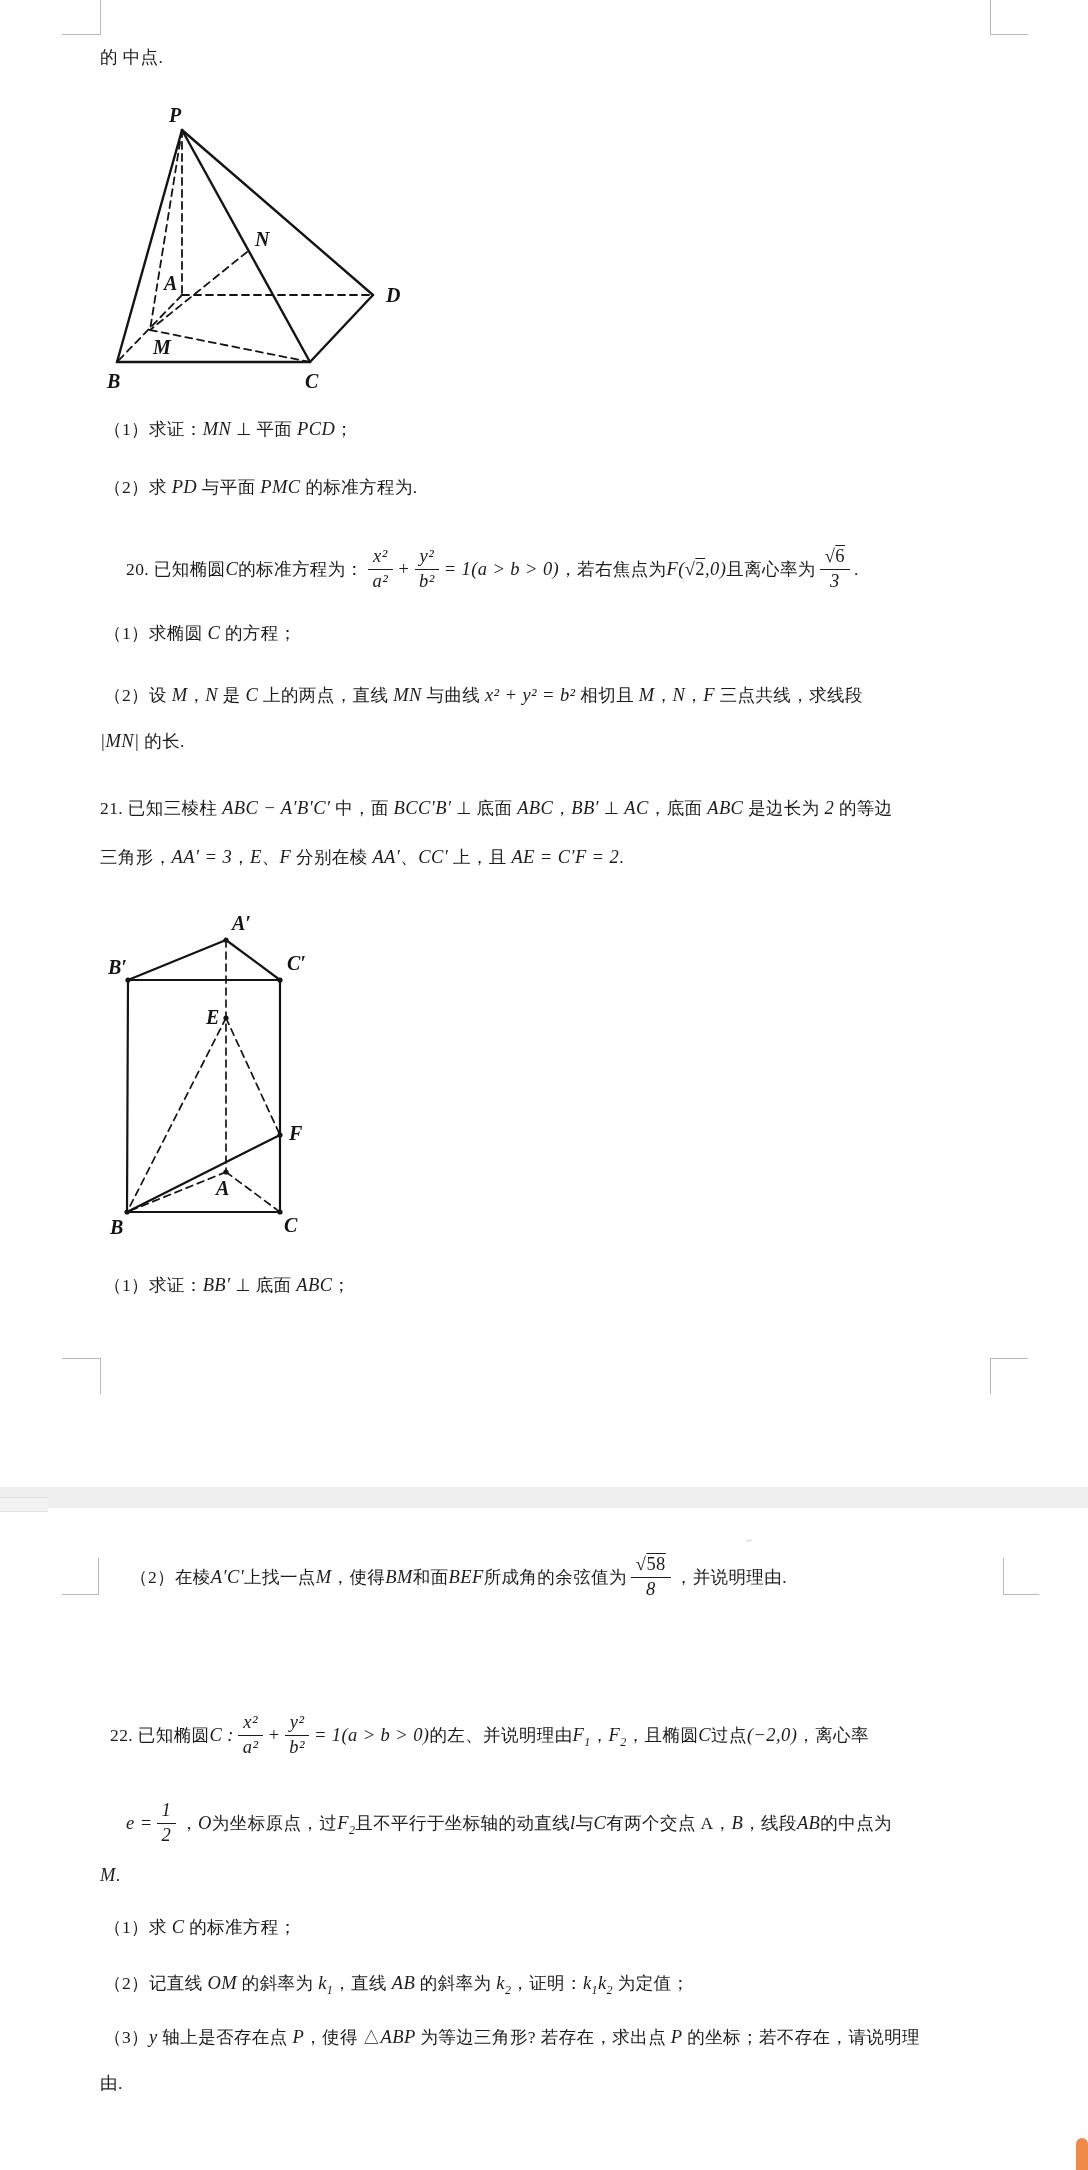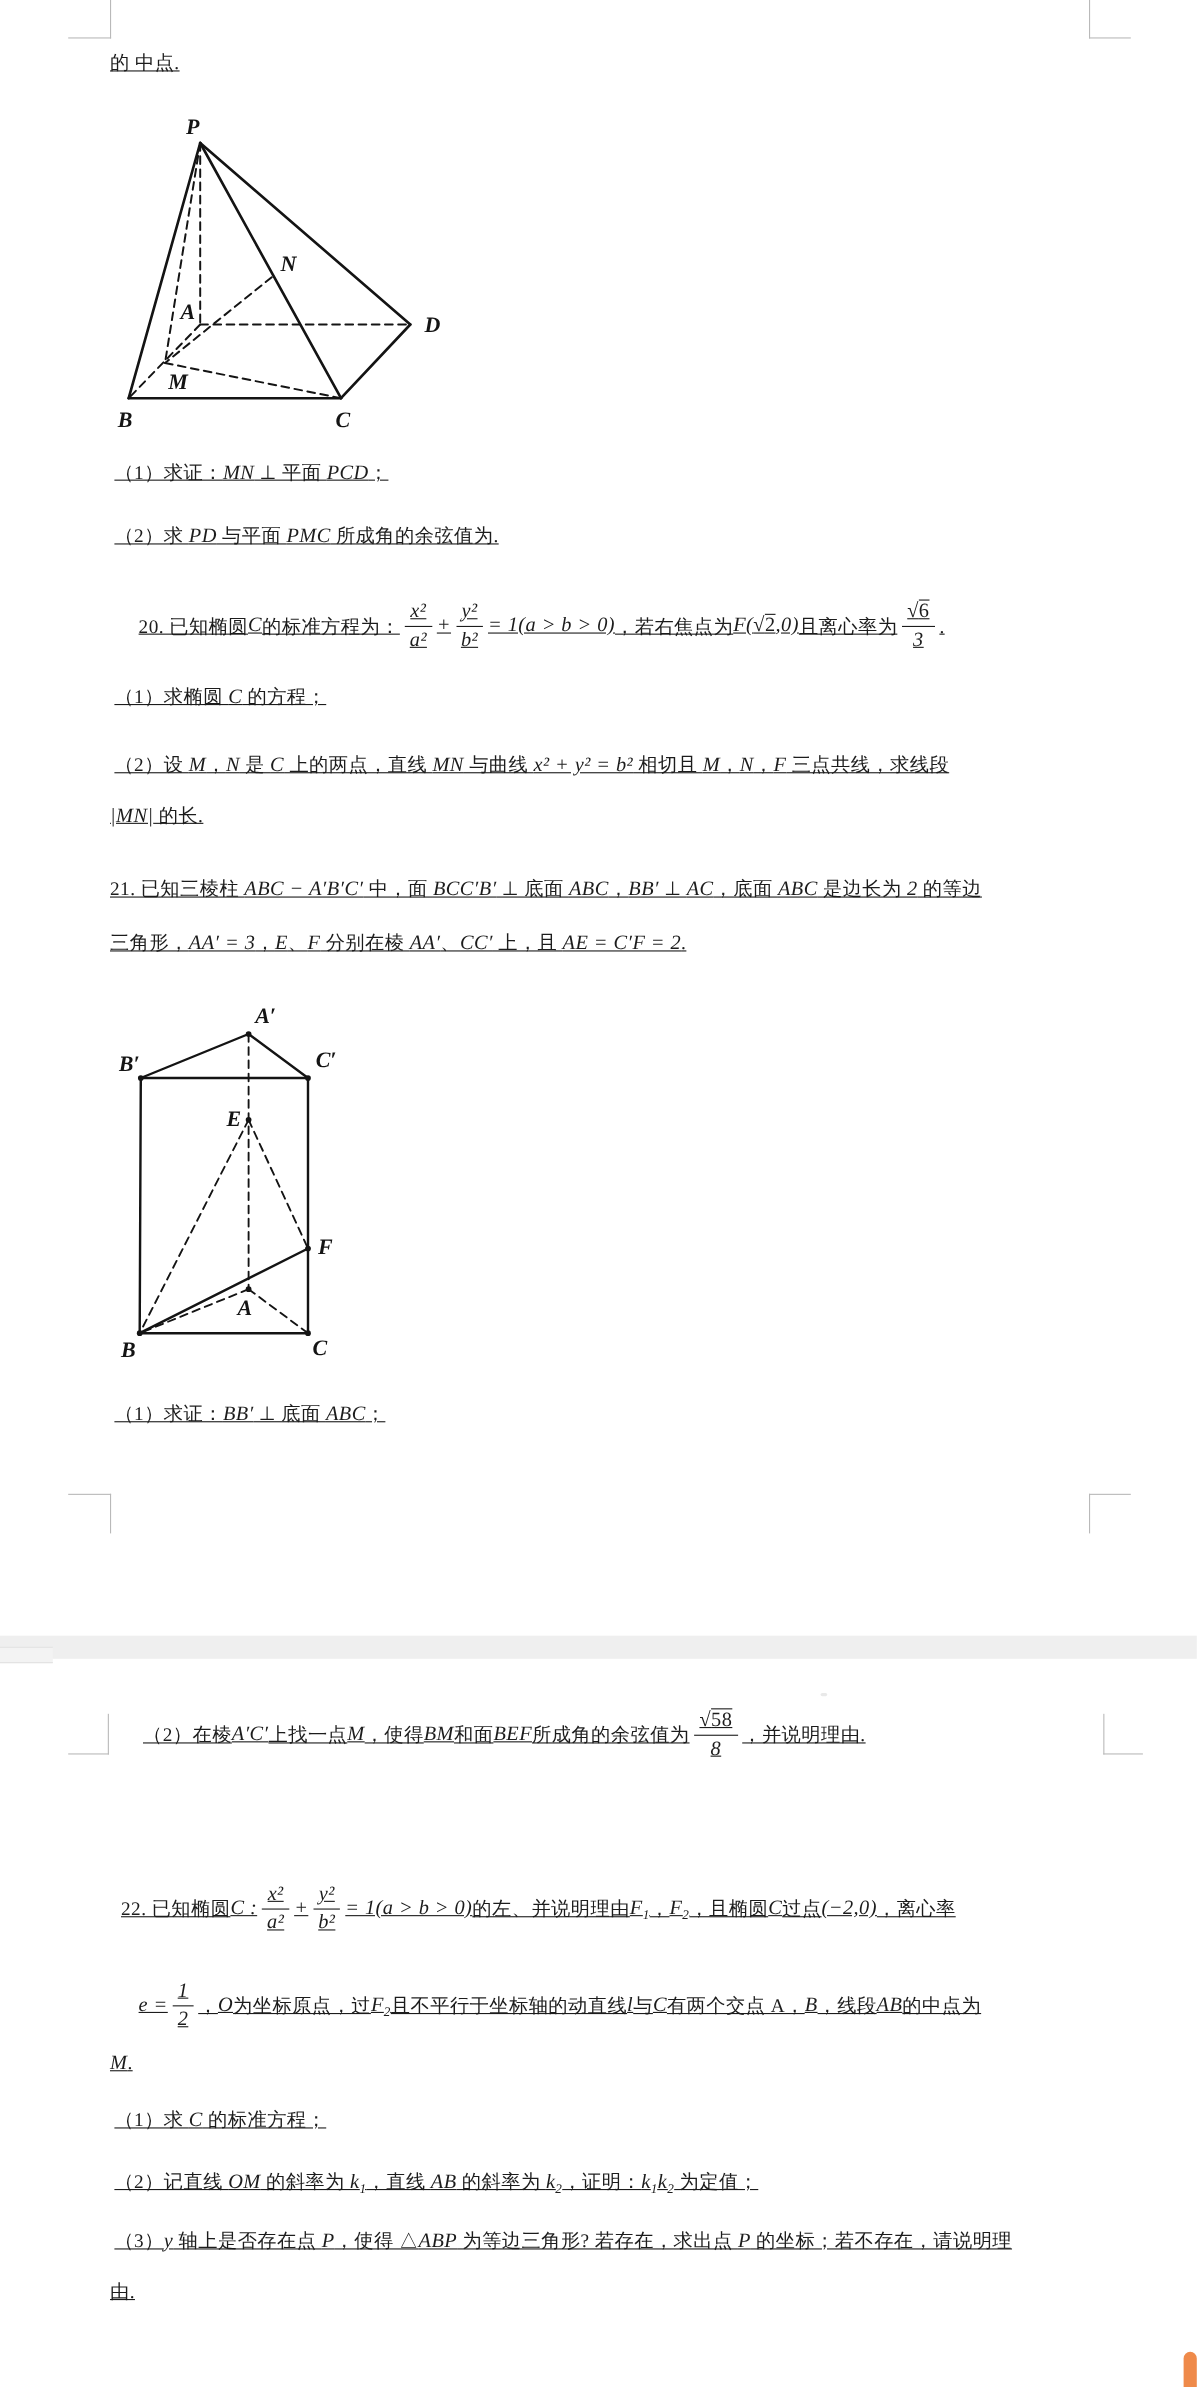--- a/index.html
+++ b/index.html
@@ -1,20 +1,20 @@
 <!DOCTYPE html>
 <html><head>
 <meta charset="utf-8">
 <style>
   html,body{margin:0;padding:0;}
   body{
     width:1088px;height:2170px;position:relative;background:#ffffff;
     font-family:"Liberation Serif", serif;color:#1c1c1c;overflow:hidden;
   }
-  .line{position:absolute;white-space:nowrap;font-size:17.5px;line-height:26px;letter-spacing:.4px;text-decoration:underline;}
+  .line{position:absolute;white-space:nowrap;font-size:17.5px;line-height:26px;letter-spacing:.4px;}
   .fl{display:flex;align-items:center;margin-left:26px;}
   .cn{font-family:"Liberation Serif", serif;}
   .m{font-style:italic;font-size:18.5px;font-family:"Liberation Serif", serif;}
   .m sub, sub.s{font-style:italic;font-size:12px;line-height:0;}
   .frac{display:inline-flex;flex-direction:column;align-items:center;vertical-align:middle;margin:0 4px;line-height:1.18;}
   .frac .num{display:block;padding:0 5px 1px;border-bottom:1.4px solid #1c1c1c;text-align:right;}
   .frac .den{display:block;padding:1px 5px 0;text-align:right;}
   .sqrt{white-space:nowrap;font-style:italic;}
   .sqrt .rad{text-decoration:overline;font-style:normal;}
   
@@ -91,21 +91,21 @@
       <text x="59" y="198">A</text>
       <text x="2" y="296">B</text>
       <text x="200" y="296">C</text>
       <text x="281" y="210">D</text>
       <text x="48" y="262">M</text>
       <text x="150" y="154">N</text>
     </g>
   </svg>
 
   <div class="line L2"><span class="cn">（1）求证：</span><span class="m">MN</span><span class="cn"> ⊥ 平面 </span><span class="m">PCD</span><span class="cn">；</span></div>
-  <div class="line L3"><span class="cn">（2）求 </span><span class="m">PD</span><span class="cn"> 与平面 </span><span class="m">PMC</span><span class="cn"> 所成角的余弦值为.</span></div>
+  <div class="line L3"><span class="cn">（2）求 </span><span class="m">PD</span><span class="cn"> 与平面 </span><span class="m">PMC</span><span class="cn"> 的标准方程为.</span></div>
   <div class="line L4 fl">
       <span class="cn">20. 已知椭圆 </span>
       <span class="m">C</span>
       <span class="cn"> 的标准方程为：</span>
       <span class="frac">
         <span class="num"><span class="m">x²</span></span>
         <span class="den"><span class="m">a²</span></span>
       </span>
       <span class="m">+</span>
       <span class="frac">

